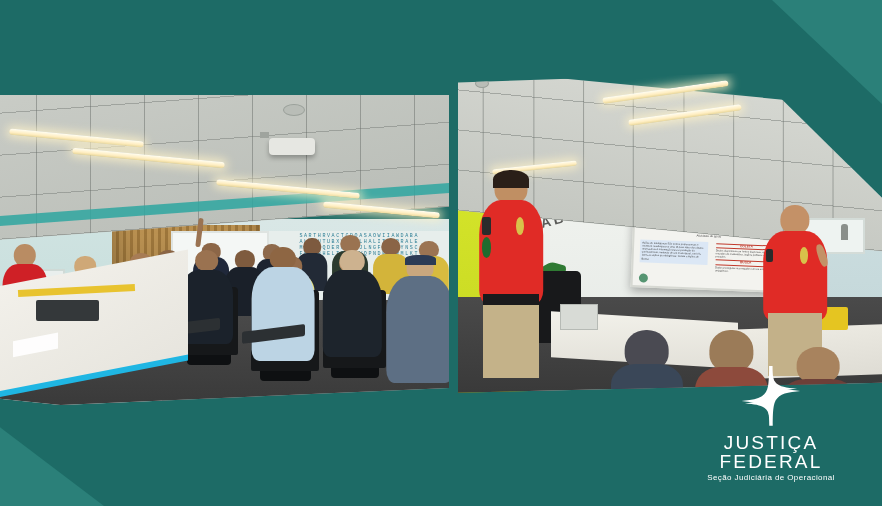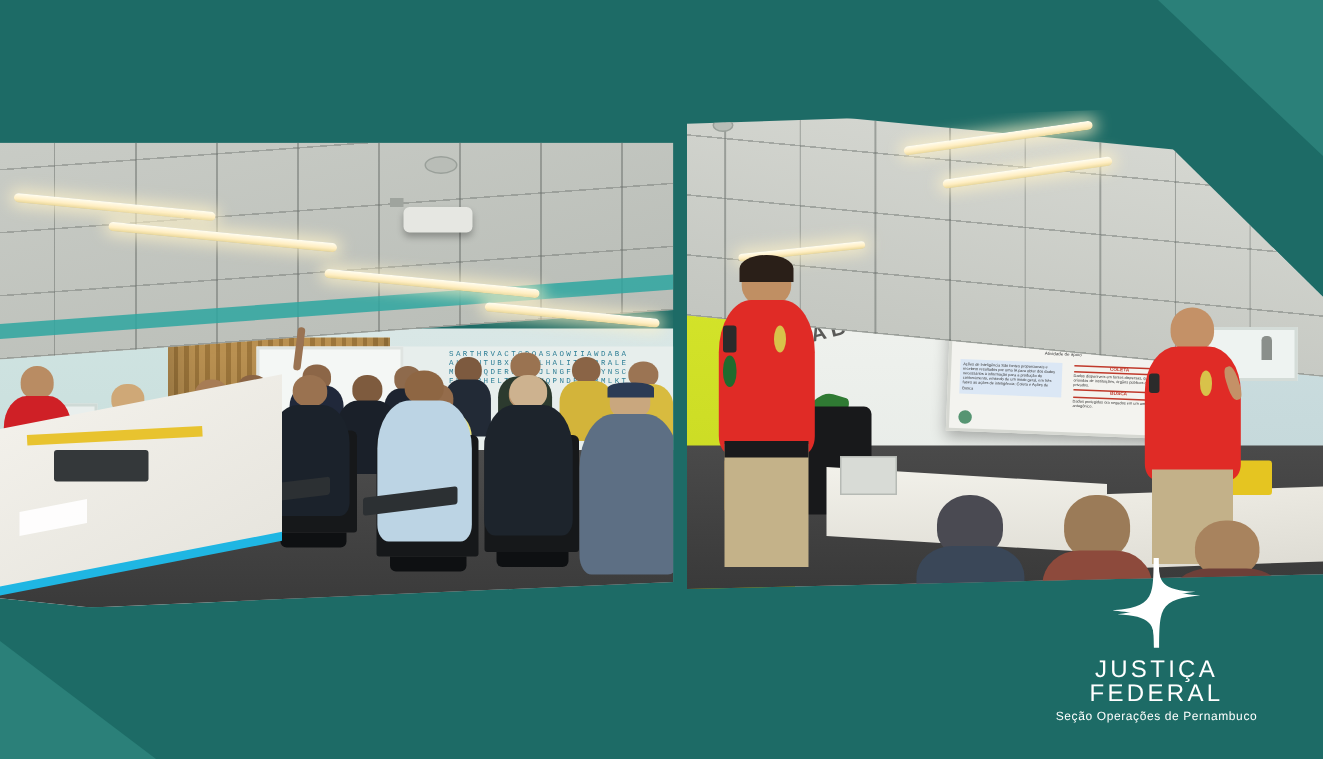--- a/index.html
+++ b/index.html
@@ -161,21 +161,21 @@
   .R .chairR{position:absolute;left:14%;bottom:16%;width:15%;height:22%;
      background:#18191b;border-radius:5px;}
   .R .yellowbox{position:absolute;left:79%;bottom:20%;width:13%;height:7%;
      background:#e5c521;border-radius:2px;}
   .R .shelfR{position:absolute;right:4%;top:46%;width:15%;height:11%;
      background:#eef3f1;border:2px solid #d4dcd8;}
 
   
   .logo{position:absolute;right:28px;bottom:24px;width:166px;text-align:center;color:#fff;}
   .logo svg{display:block;margin:0 auto 6px;}
-  .logo .name{font-size:16px;letter-spacing:2.2px;font-weight:400;line-height:1;}
+  .logo .name{font-size:19px;letter-spacing:2.2px;font-weight:400;line-height:1;}
   .logo .sub{font-size:8px;letter-spacing:.4px;margin-top:3px;line-height:1;}
 </style>
 </head>
 <body>
 
 <div class="stage" style="background: rgb(29, 107, 102);">
 
   <div class="wedge wedge-tr" style="background: rgb(43, 128, 121);"></div>
   <div class="wedge wedge-bl" style="background: rgb(43, 128, 121);"></div>
 
@@ -435,16 +435,16 @@
                C53.2 73 52.8 82 52.8 98
                L47.2 98
                C47.2 78 45.7 70 39.7 66
                C34.7 63 26.7 61 15.7 59.5
                C10.7 58.8 6.2 58.4 2.7 58
                C6.2 57.6 10.7 57.2 15.7 56.5
                C33.7 54 42.7 48 45.2 34
                C46.5 27 46.9 18 46.9 1.5 Z" fill="#ffffff"></path>
     </svg>
     <div class="name">JUSTIÇA FEDERAL</div>
-    <div class="sub">Seção Operações de Pernambuco</div>
+    <div class="sub">Seção Judiciária de Operacional</div>
   </div>
 
 </div>
 
 </body></html>

